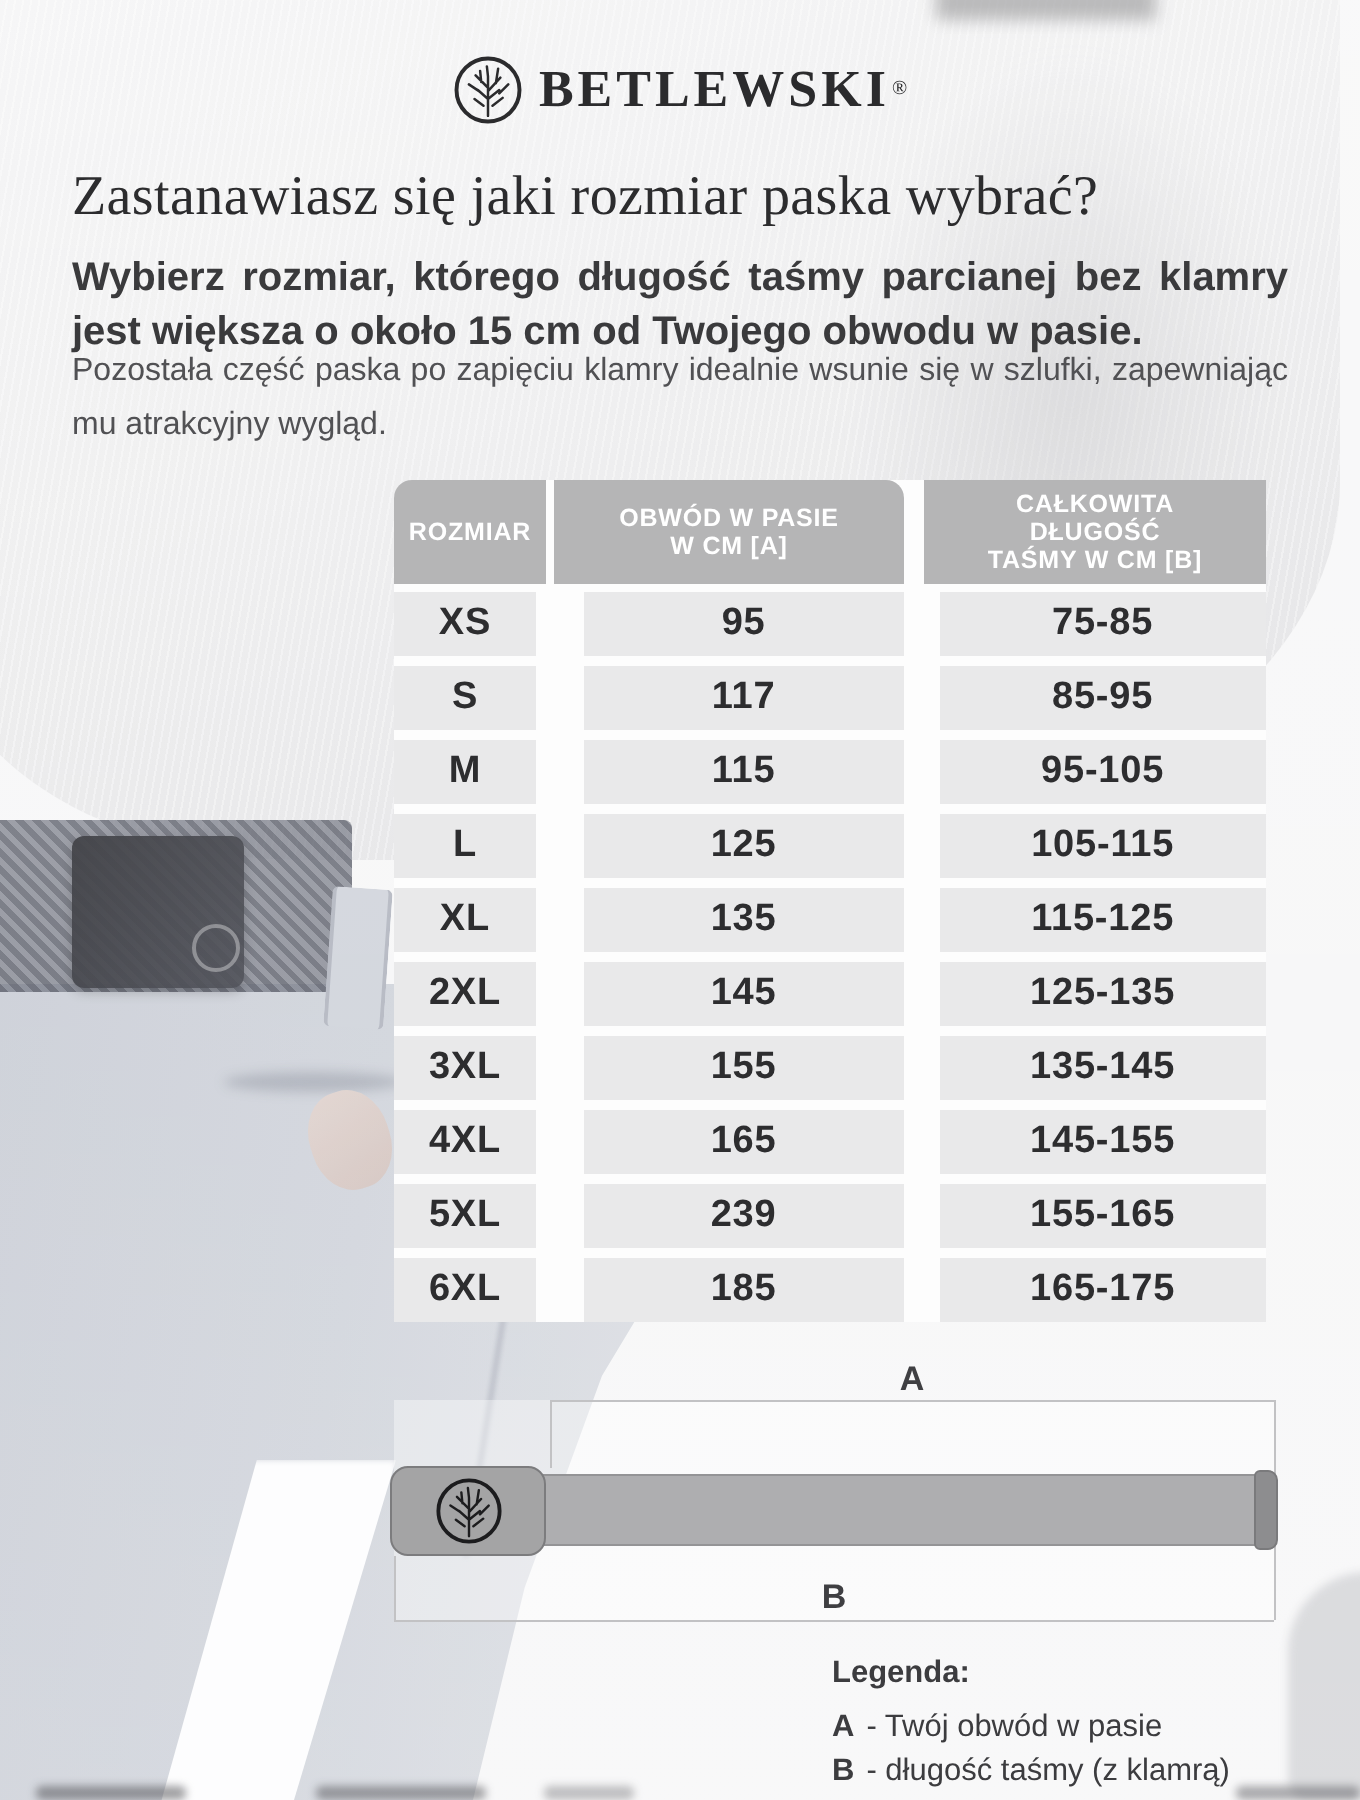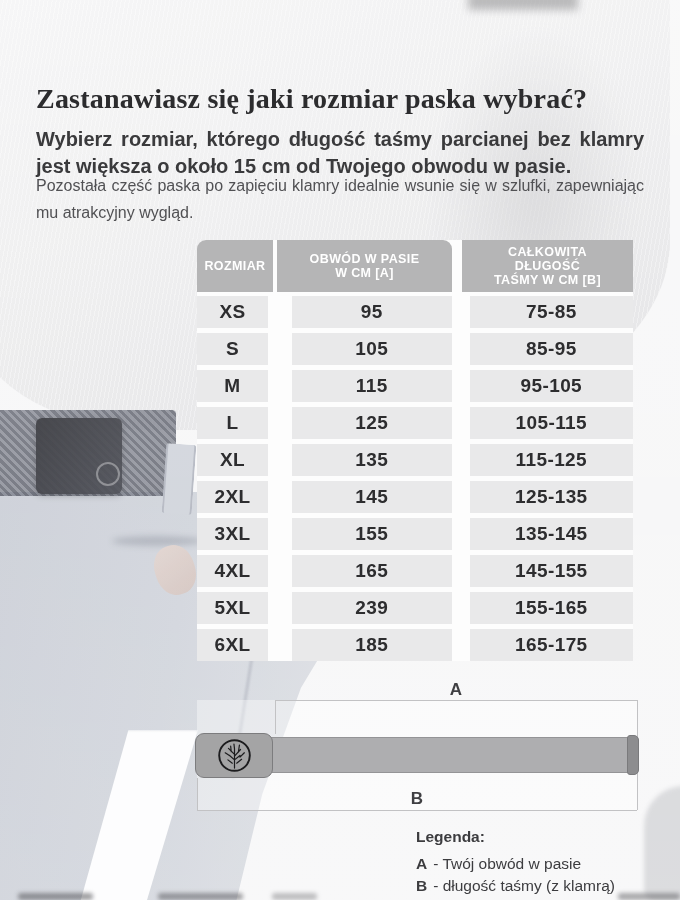--- a/index.html
+++ b/index.html
@@ -42,21 +42,21 @@
 
   
   .content{position:absolute;inset:0;z-index:1;}
 
   .logo{position:absolute;left:0;right:0;top:27px;display:flex;justify-content:center;align-items:center;gap:7px;color:#2b2b2d;}
   .logo svg{width:36px;height:36px;}
   .brand-text{font-family:"Liberation Serif",serif;font-size:26px;font-weight:600;letter-spacing:2px;color:#2b2b2d;}
   .brand-reg{font-size:10px;vertical-align:super;margin-left:1px;color:#2b2b2d;font-family:"Liberation Serif",serif;}
 
   .heading{position:absolute;left:36px;top:83px;width:612px;font-family:"Liberation Serif",serif;
-    font-size:28px;font-weight:700;color:var(--heading-color,#2c2c2e);letter-spacing:.2px;white-space:nowrap;}
+    font-size:28px;font-weight:400;color:var(--heading-color,#2c2c2e);letter-spacing:.2px;white-space:nowrap;}
 
   .p1{position:absolute;left:36px;top:126px;width:608px;font-size:20px;font-weight:700;line-height:27px;
     color:var(--p1-color,#3a3a3c);text-align:justify;}
   .p2{position:absolute;left:36px;top:172px;width:608px;font-size:16px;font-weight:400;line-height:27px;
     color:var(--p2-color,#515154);text-align:justify;}
 
   
   .size-table{position:absolute;left:197px;top:240px;width:436px;background:#fdfdfd;border-radius:10px 10px 3px 3px;}
   .thead{display:flex;margin-bottom:4px;}
   .hcell{background:var(--header-bg,#b5b5b6);color:#fff;font-size:12.5px;font-weight:700;letter-spacing:.4px;
@@ -119,20 +119,29 @@
     <div class="hip-right"></div>
     <div class="smudge s1"></div>
     <div class="smudge s2"></div>
     <div class="smudge s3"></div>
     <div class="smudge s4"></div>
     <div class="wash"></div>
   </div>
 
   <div class="content">
 
+    <div class="logo">
+      <svg viewBox="0 0 64 64" fill="none" stroke="currentColor">
+        <circle cx="32" cy="32" r="28" stroke-width="3.5"></circle>
+        <path stroke-width="2.2" stroke-linecap="round" d="M32 55 V20 M32 30 L21 19 M32 33 L43 21 M32 40 L23 32 M32 40 L42 32 M26 25 L25 15 M39 26 L41 13 M32 20 L31 11 M24 33 L15 27 M42 35 L50 27 M28 46 L20 40 M36 46 L45 39"></path>
+      </svg>
+      <span>
+        <span class="brand-text">BETLEWSKI</span><span class="brand-reg">®</span>
+      </span>
+    </div>
 
     <div class="heading">Zastanawiasz się jaki rozmiar paska wybrać?</div>
     <div class="p1">Wybierz rozmiar, którego długość taśmy parcianej bez klamry jest większa o około 15 cm od Twojego obwodu w pasie.</div>
     <div class="p2">Pozostała część paska po zapięciu klamry idealnie wsunie się w szlufki, zapewniając mu atrakcyjny wygląd.</div>
 
     <div class="size-table">
       <div class="thead">
         <div class="hcell c1 hc1">
           <span>ROZMIAR</span>
         </div>
@@ -147,21 +156,21 @@
         </div>
       </div>
       <div>
           <div class="trow">
             <div class="tcell c1">XS</div>
             <div class="tcell c2">95</div>
             <div class="tcell c3">75-85</div>
           </div>
           <div class="trow">
             <div class="tcell c1">S</div>
-            <div class="tcell c2">105</div>
+            <div class="tcell c2">117</div>
             <div class="tcell c3">85-95</div>
           </div>
           <div class="trow">
             <div class="tcell c1">M</div>
             <div class="tcell c2">115</div>
             <div class="tcell c3">95-105</div>
           </div>
           <div class="trow">
             <div class="tcell c1">L</div>
             <div class="tcell c2">125</div>

